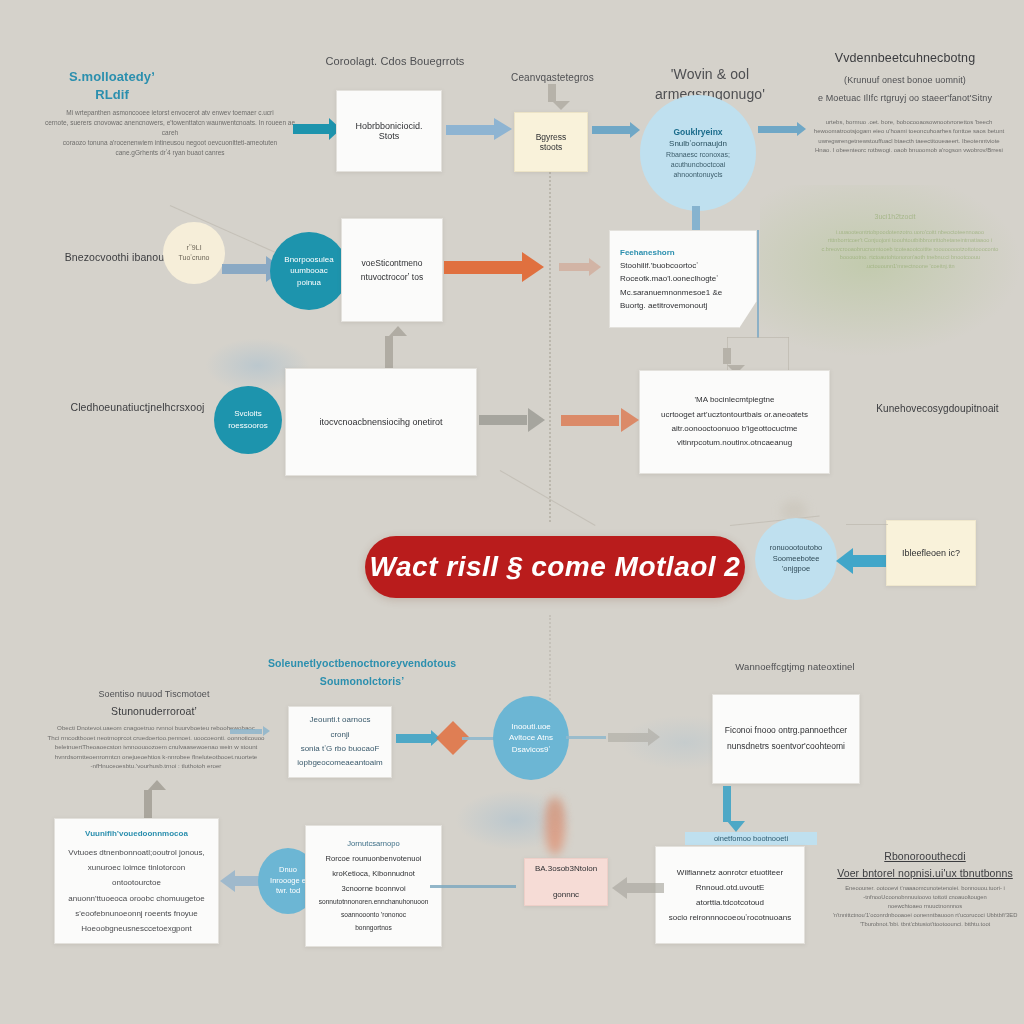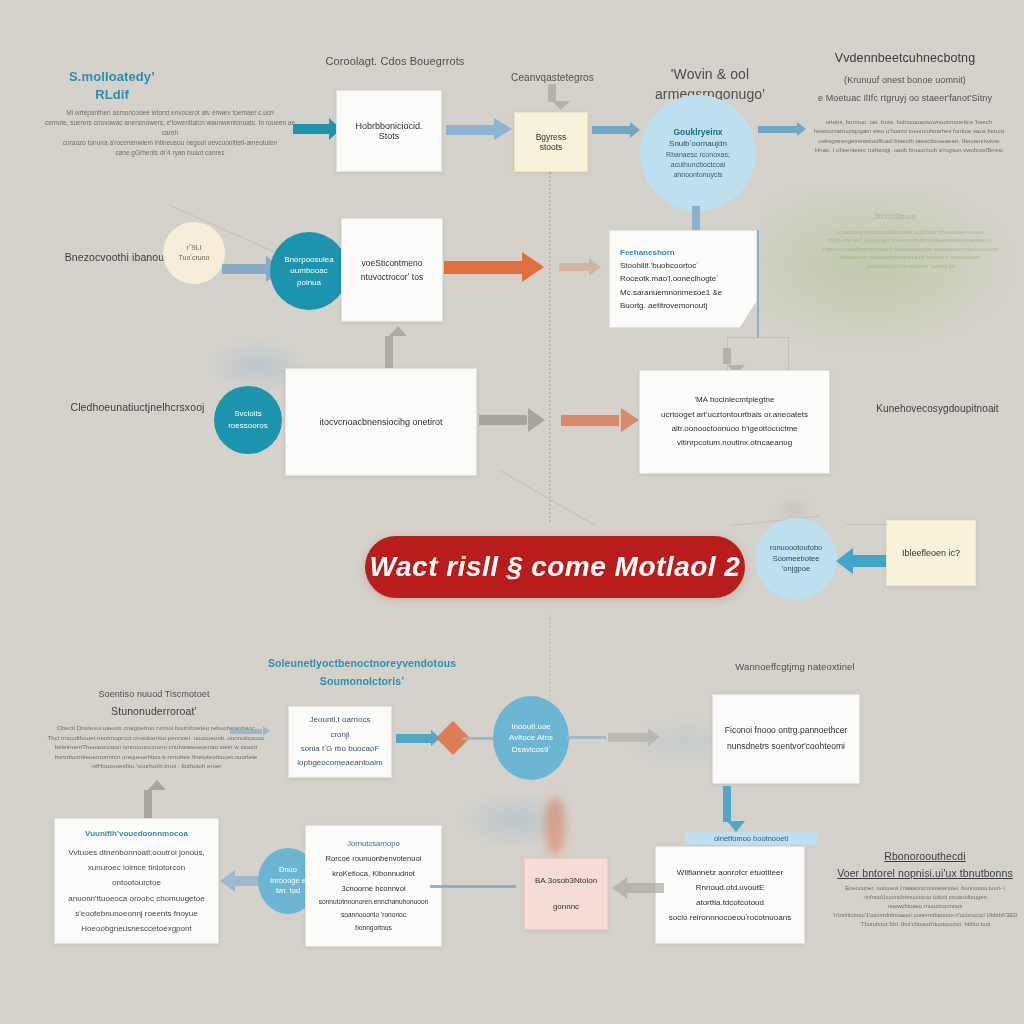--- a/index.html
+++ b/index.html
@@ -425,21 +425,21 @@
     <span style="color:#3c6e86;font-size:7.6px;">Jornutcsarnopo</span>
     <span>Rorcoe  rounuonbenvotenuoi</span>
     <span>kroKetioca, Kibonnudnot</span>
     <span>3cnoorne bconnvoi</span>
     <span style="font-size:6.6px;">sonnutotnnonoren.ennchanuhonuoon</span>
     <span style="font-size:6.6px;">soannooonto 'rononoc bonngortnos</span>
   </div>
 
   <div class="thinline" style="left:430px;top:885px;width:86px;height:3px;background:#7fa9bf;opacity:.85;"></div>
 
-  <div class="box pink abs" style="left:524px;top:858px;width:84px;height:72px;font-size:8px;line-height:1.8;gap:12px;">
+  <div class="box pink abs" style="left:524px;top:858px;width:84px;height:48px;font-size:8px;line-height:1.8;gap:12px;">
     <span>BA.3osob3Ntolon</span>
     <span>gonnnc</span>
   </div>
 
   <div class="arrow ar-l" style="left:612px;top:877px;width:52px;height:22px;opacity:.65;">
     <div class="shaft" style="width:38px;height:10px;margin-top:-5px;background:#a9a79f;"></div>
     <div class="head" style="margin-top:-11px;border-top:11px solid transparent;border-bottom:11px solid transparent;border-right:15px solid #a9a79f;"></div>
   </div>
 
 </div>

